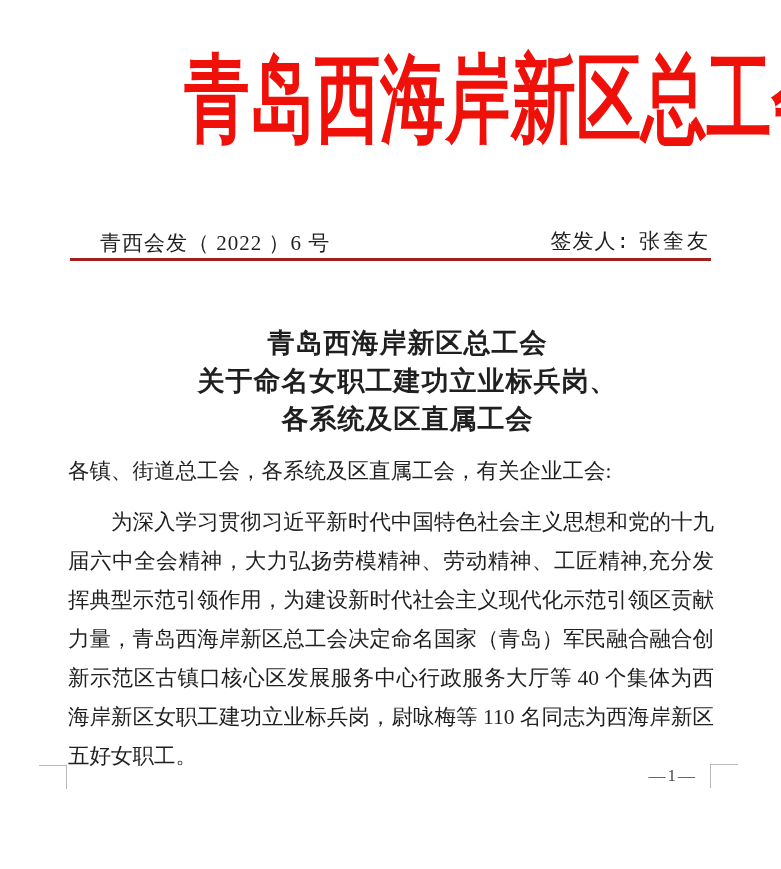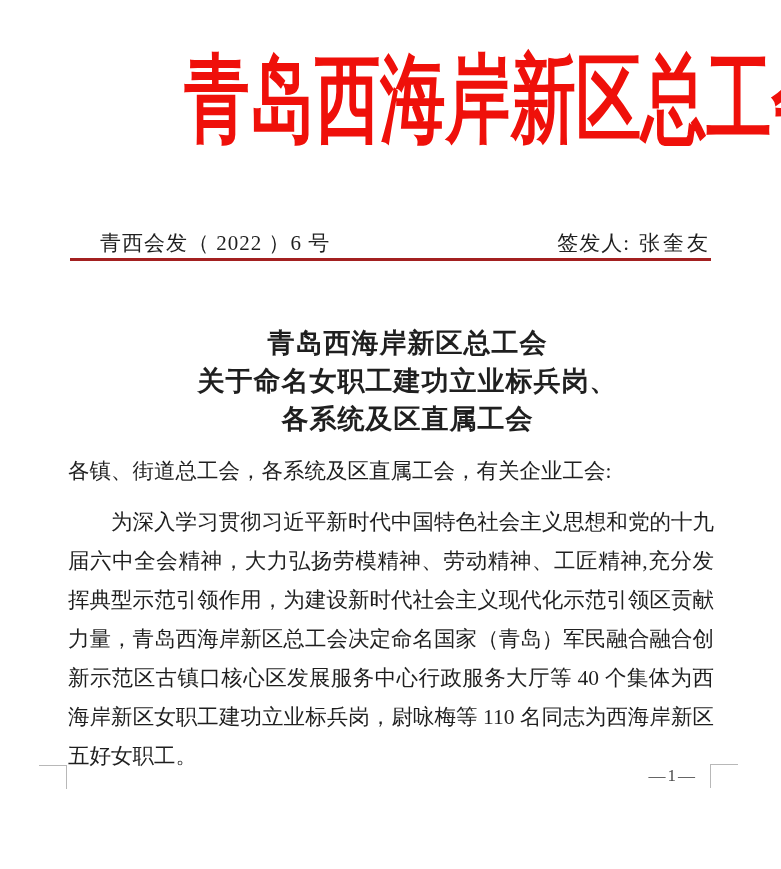--- a/index.html
+++ b/index.html
@@ -34,21 +34,21 @@
     transform:scaleX(0.68);
     transform-origin:50% 50%;
   }
   
   .docinfo{
     position:absolute;top:229px;left:70px;width:641px;
     display:flex;justify-content:space-between;align-items:center;
     font-size:21px;line-height:28px;
   }
   .doc-number{padding-left:30px;letter-spacing:1px;}
-  .issuer{letter-spacing:1px;}
+  .issuer{letter-spacing:1px;font-family:Liberation Mono, monospace;}
   .issuer-name{margin-left:9px;letter-spacing:3px;}
   
   .red-rule{
     position:absolute;top:258px;left:70px;width:641px;height:3px;
     background:var(--rule-red);
   }
   
   .doc-title{
     position:absolute;top:307px;left:0;width:781px;margin:17px;
     text-align:center;

